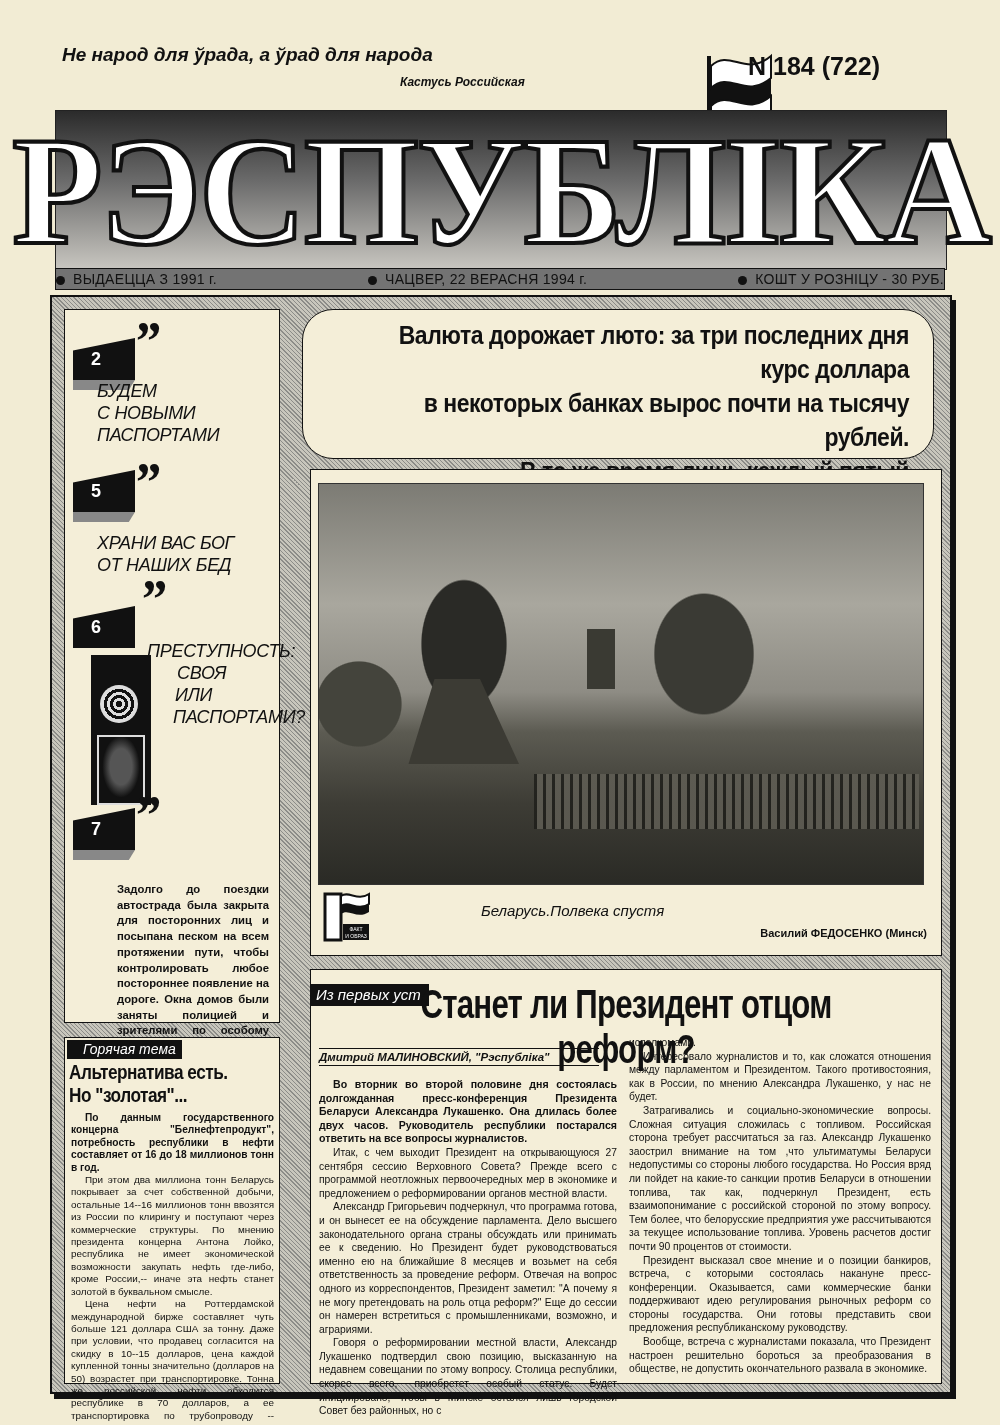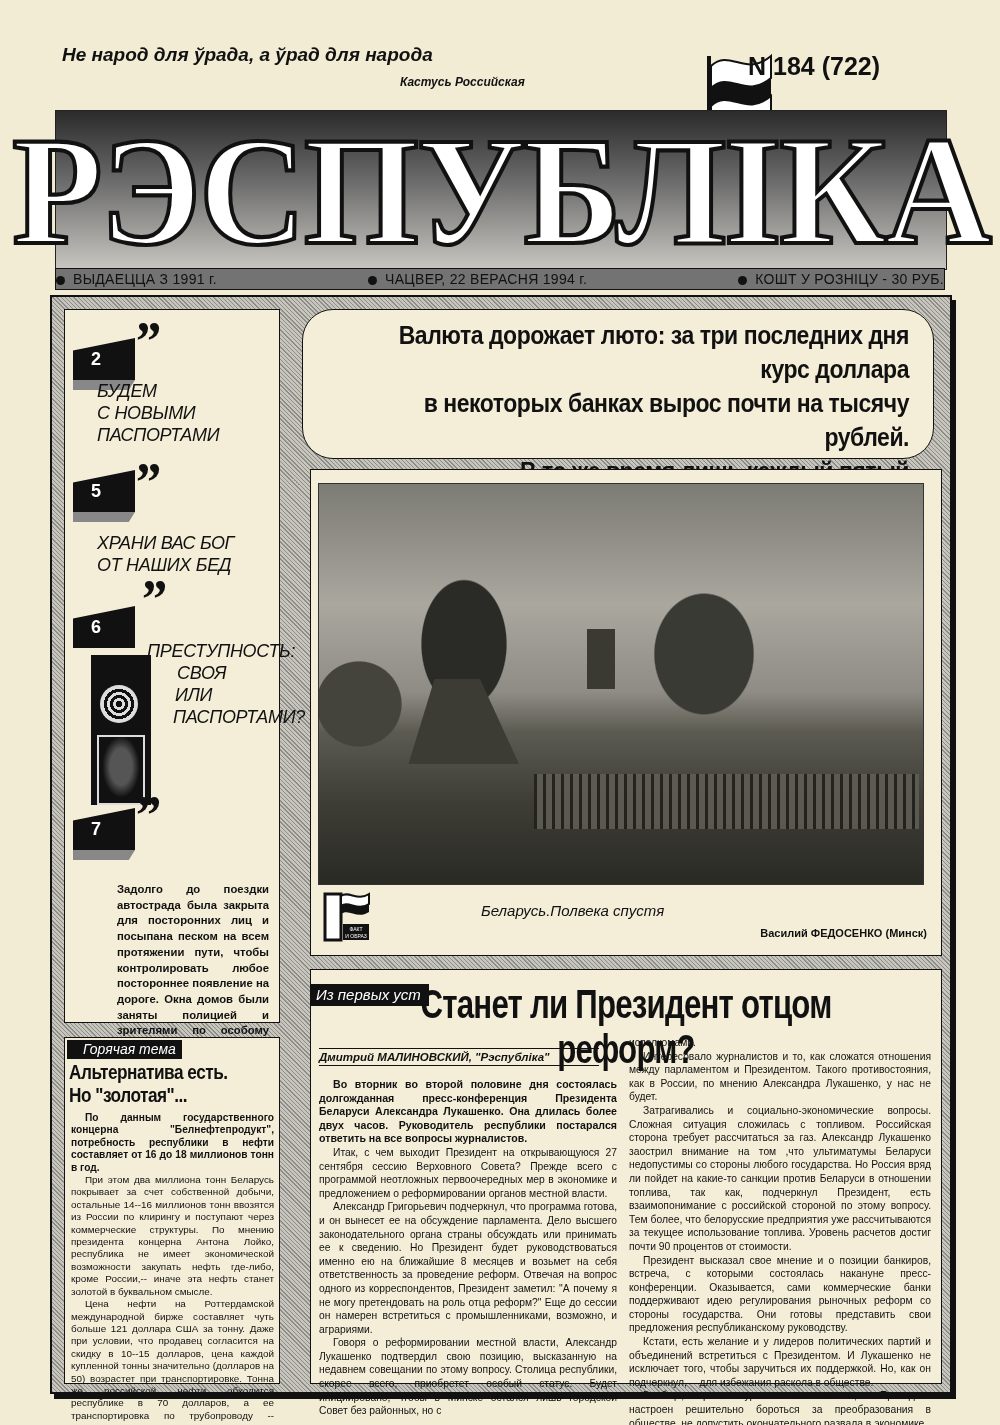--- a/index.html
+++ b/index.html
@@ -173,18 +173,17 @@
       <p class="lead">Во вторник во второй половине дня состоялась долгожданная пресс-конференция Президента Беларуси Александра Лукашенко. Она длилась более двух часов. Руководитель республики постарался ответить на все вопросы журналистов.</p>
       <p>Итак, с чем выходит Президент на открывающуюся 27 сентября сессию Верховного Совета? Прежде всего с программой неотложных первоочередных мер в экономике и предложением о реформировании органов местной власти.</p>
       <p>Александр Григорьевич подчеркнул, что программа готова, и он вынесет ее на обсуждение парламента. Дело высшего законодательного органа страны обсуждать или принимать ее к сведению. Но Президент будет руководствоваться именно ею на ближайшие 8 месяцев и возьмет на себя ответственность за проведение реформ. Отвечая на вопрос одного из корреспондентов, Президент заметил: "А почему я не могу претендовать на роль отца реформ?" Еще до сессии он намерен встретиться с промышленниками, возможно, и аграриями.</p>
       <p>Говоря о реформировании местной власти, Александр Лукашенко подтвердил свою позицию, высказанную на недавнем совещании по этому вопросу. Столица республики, скорее всего, приобретет особый статус. Будет инициировано, чтобы в Минске остался лишь городской Совет без районных, но с</p>
     </div>
     <div class="col" style="left:318px;top:66px;width:302px;">
       <div>исполкомами.</div>
       <p>Интересовало журналистов и то, как сложатся отношения между парламентом и Президентом. Такого противостояния, как в России, по мнению Александра Лукашенко, у нас не будет.</p>
       <p>Затрагивались и социально-экономические вопросы. Сложная ситуация сложилась с топливом. Российская сторона требует рассчитаться за газ. Александр Лукашенко заострил внимание на том ,что ультиматумы Беларуси недопустимы со стороны любого государства. Но Россия вряд ли пойдет на какие-то санкции против Беларуси в отношении топлива, так как, подчеркнул Президент, есть взаимопонимание с российской стороной по этому вопросу. Тем более, что белорусские предприятия уже рассчитываются за текущее использование топлива. Уровень расчетов достиг почти 90 процентов от стоимости.</p>
       <p>Президент высказал свое мнение и о позиции банкиров, встреча, с которыми состоялась накануне пресс-конференции. Оказывается, сами коммерческие банки поддерживают идею регулирования рыночных реформ со стороны государства. Они готовы представить свои предложения республиканскому руководству.</p>
-      <p>Кстати, есть желание и у лидеров политических партий и объединений встретиться с Президентом. И Лукашенко не исключает того, чтобы заручиться их поддержкой. Но, как он подчеркнул, -- для избежания раскола в обществе.</p>
       <p>Вообще, встреча с журналистами показала, что Президент настроен решительно бороться за преобразования в обществе, не допустить окончательного развала в экономике.</p>
     </div>
   </div>
 
 </div>
 
 </body></html>

